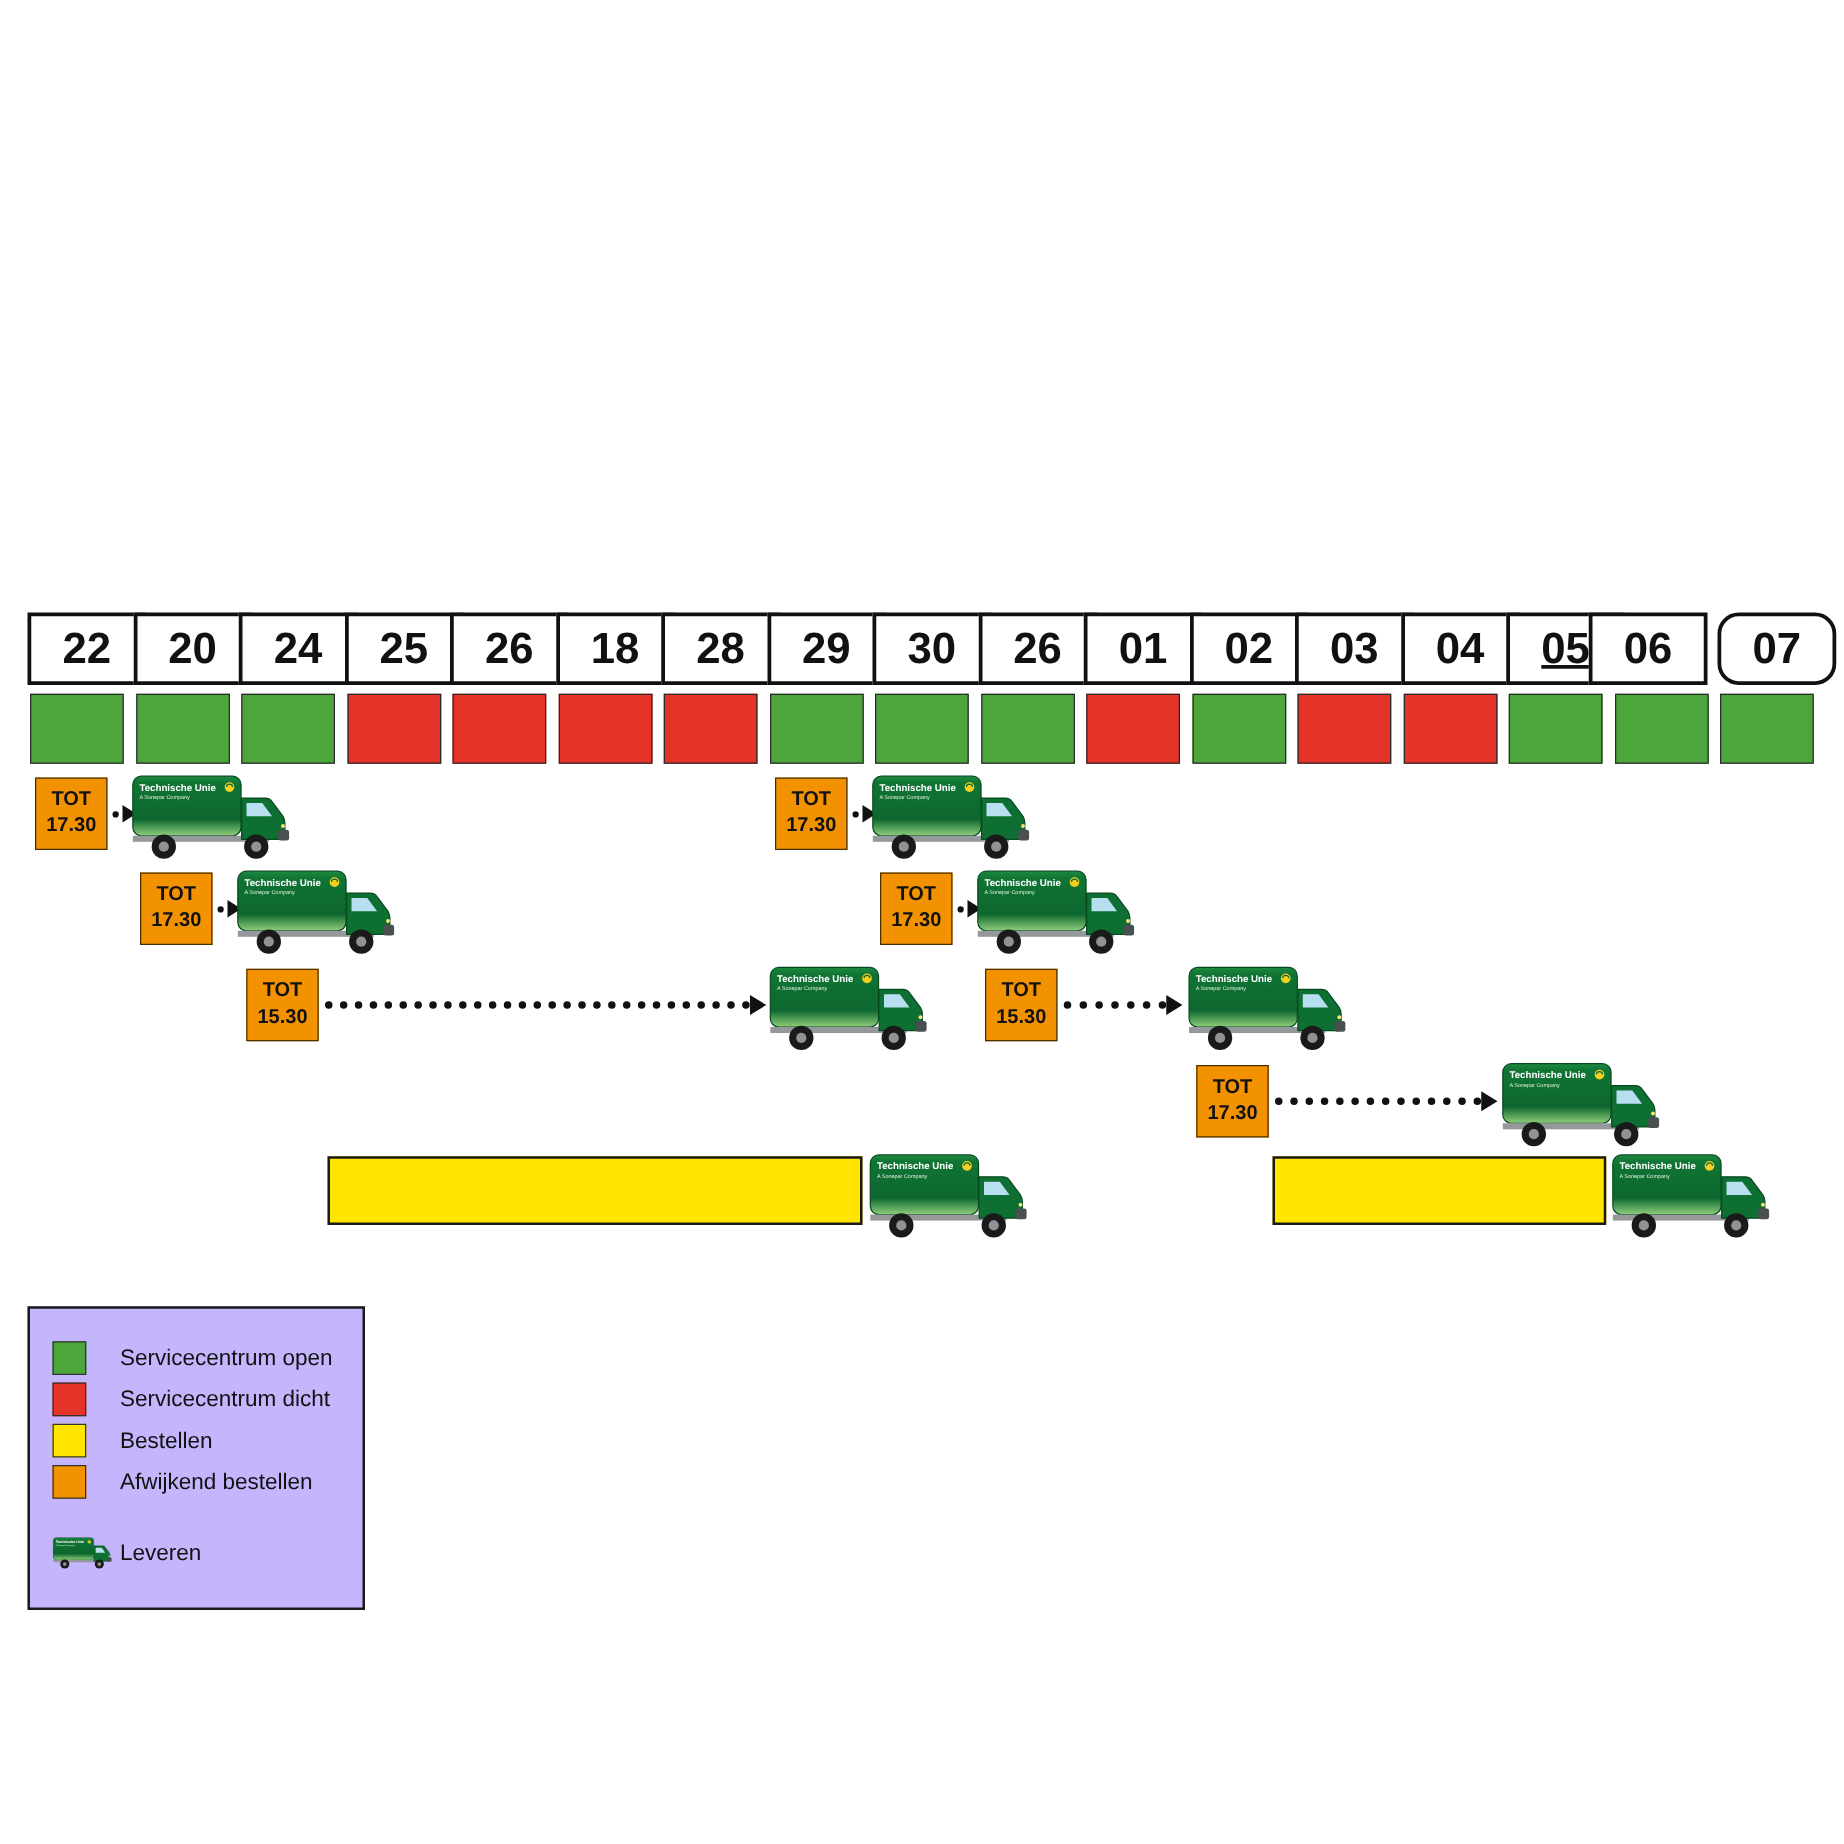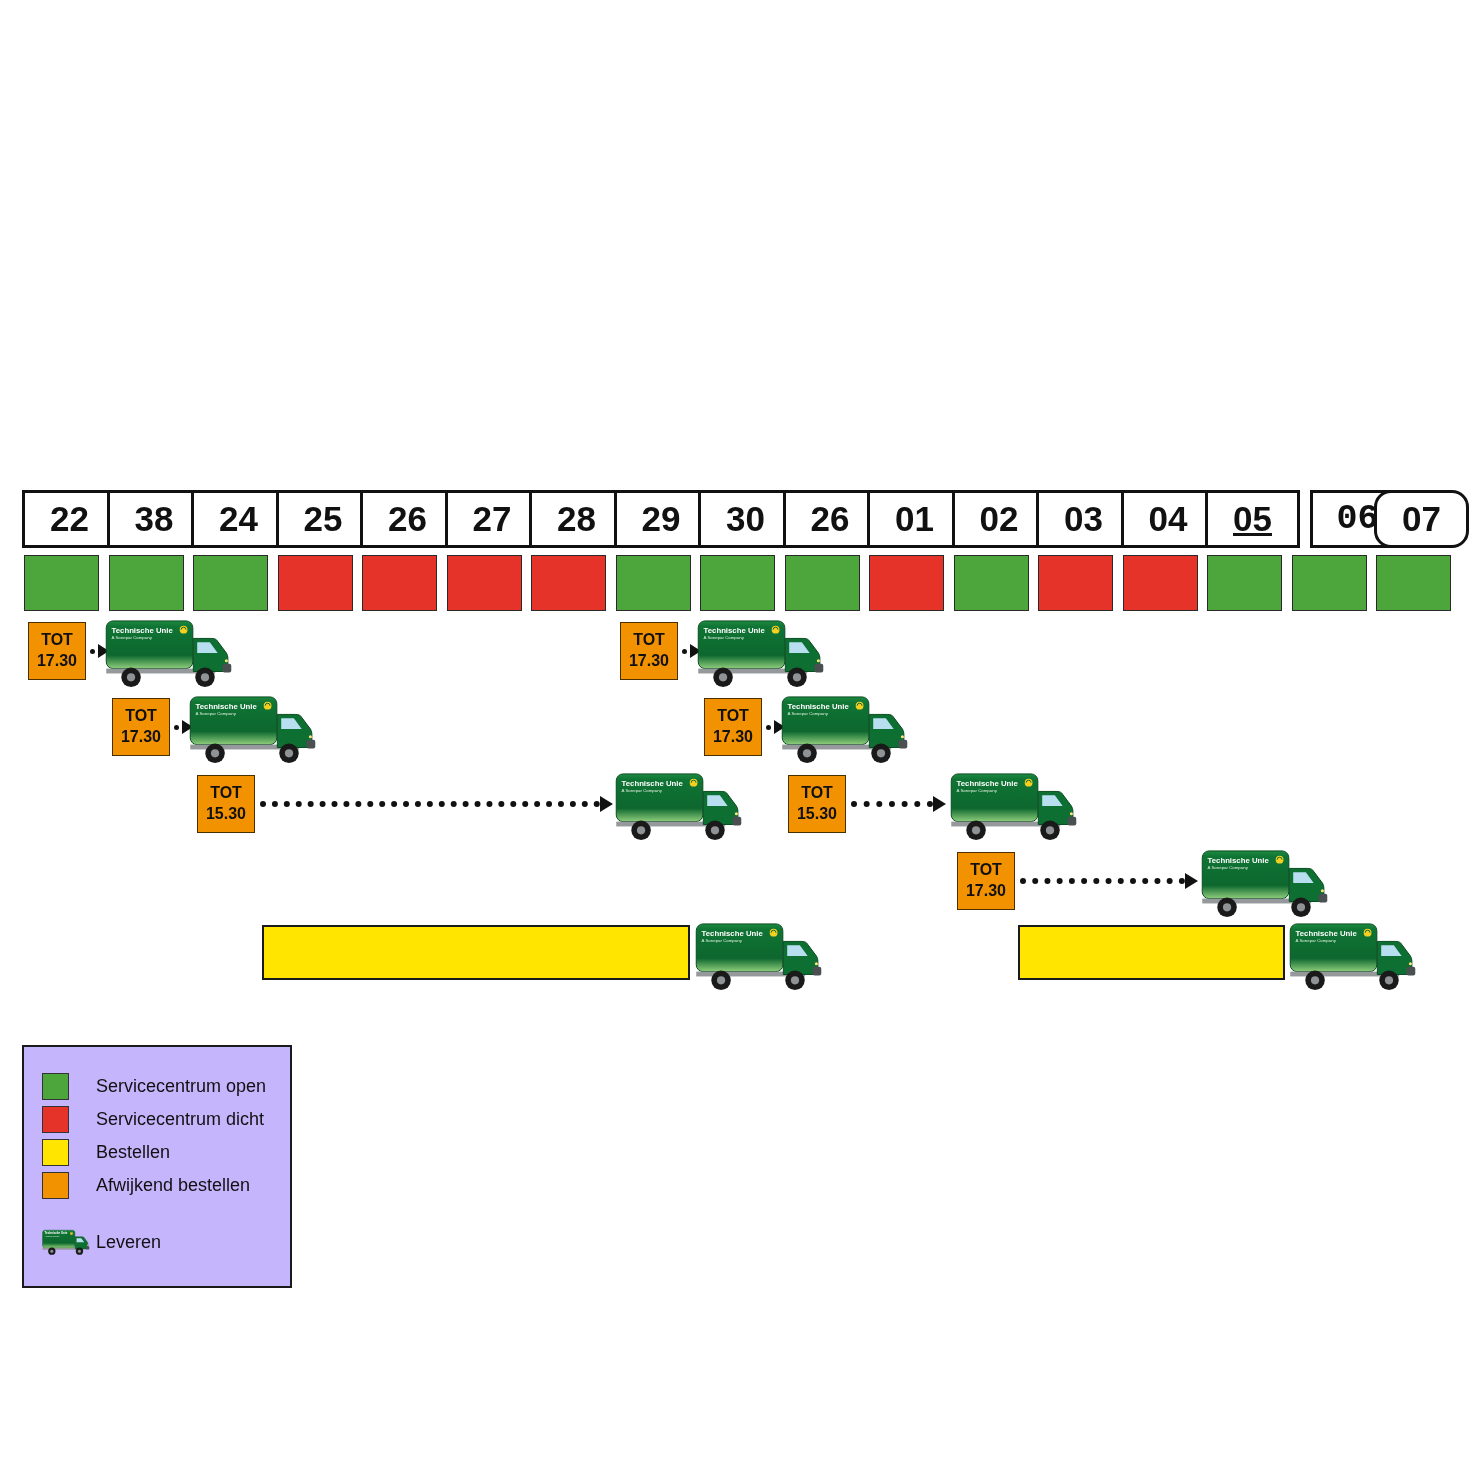--- a/index.html
+++ b/index.html
@@ -68,35 +68,35 @@
   .legend-truck { width:48px; height:27px; flex:0 0 auto; }
   .legend-truck + .legend-label { margin-left:6px; }
 </style>
 </head>
 <body>
 
 <div class="stage">
 
   <div id="calendar-dates">
       <div class="date-cell" style="left: 22px;">22</div>
-      <div class="date-cell" style="left: 106.5px;">38</div>
+      <div class="date-cell" style="left: 106.5px;">20</div>
       <div class="date-cell" style="left: 191px;">24</div>
       <div class="date-cell" style="left: 275.5px;">25</div>
       <div class="date-cell" style="left: 360px;">26</div>
-      <div class="date-cell" style="left: 444.5px;">27</div>
+      <div class="date-cell" style="left: 444.5px;">18</div>
       <div class="date-cell" style="left: 529px;">28</div>
       <div class="date-cell" style="left: 613.5px;">29</div>
       <div class="date-cell" style="left: 698px;">30</div>
       <div class="date-cell" style="left: 782.5px;">26</div>
       <div class="date-cell" style="left: 867px;">01</div>
       <div class="date-cell" style="left: 951.5px;">02</div>
       <div class="date-cell" style="left: 1036px;">03</div>
       <div class="date-cell" style="left: 1120.5px;">04</div>
       <div class="date-cell" style="left: 1205px; text-decoration: underline;">05</div>
-      <div class="date-cell" style="left: 1310px; font-family: Liberation Mono, monospace;">06</div>
+      <div class="date-cell" style="left: 1271px;">06</div>
       <div class="date-cell" style="left: 1374px; border-radius: 17px;">07</div>
     </div>
   <div id="calendar-status">
       <div class="status-cell status-open" style="left: 24px;"></div>
       <div class="status-cell status-open" style="left: 108.5px;"></div>
       <div class="status-cell status-open" style="left: 193px;"></div>
       <div class="status-cell status-dicht" style="left: 277.5px;"></div>
       <div class="status-cell status-dicht" style="left: 362px;"></div>
       <div class="status-cell status-dicht" style="left: 446.5px;"></div>
       <div class="status-cell status-dicht" style="left: 531px;"></div>

